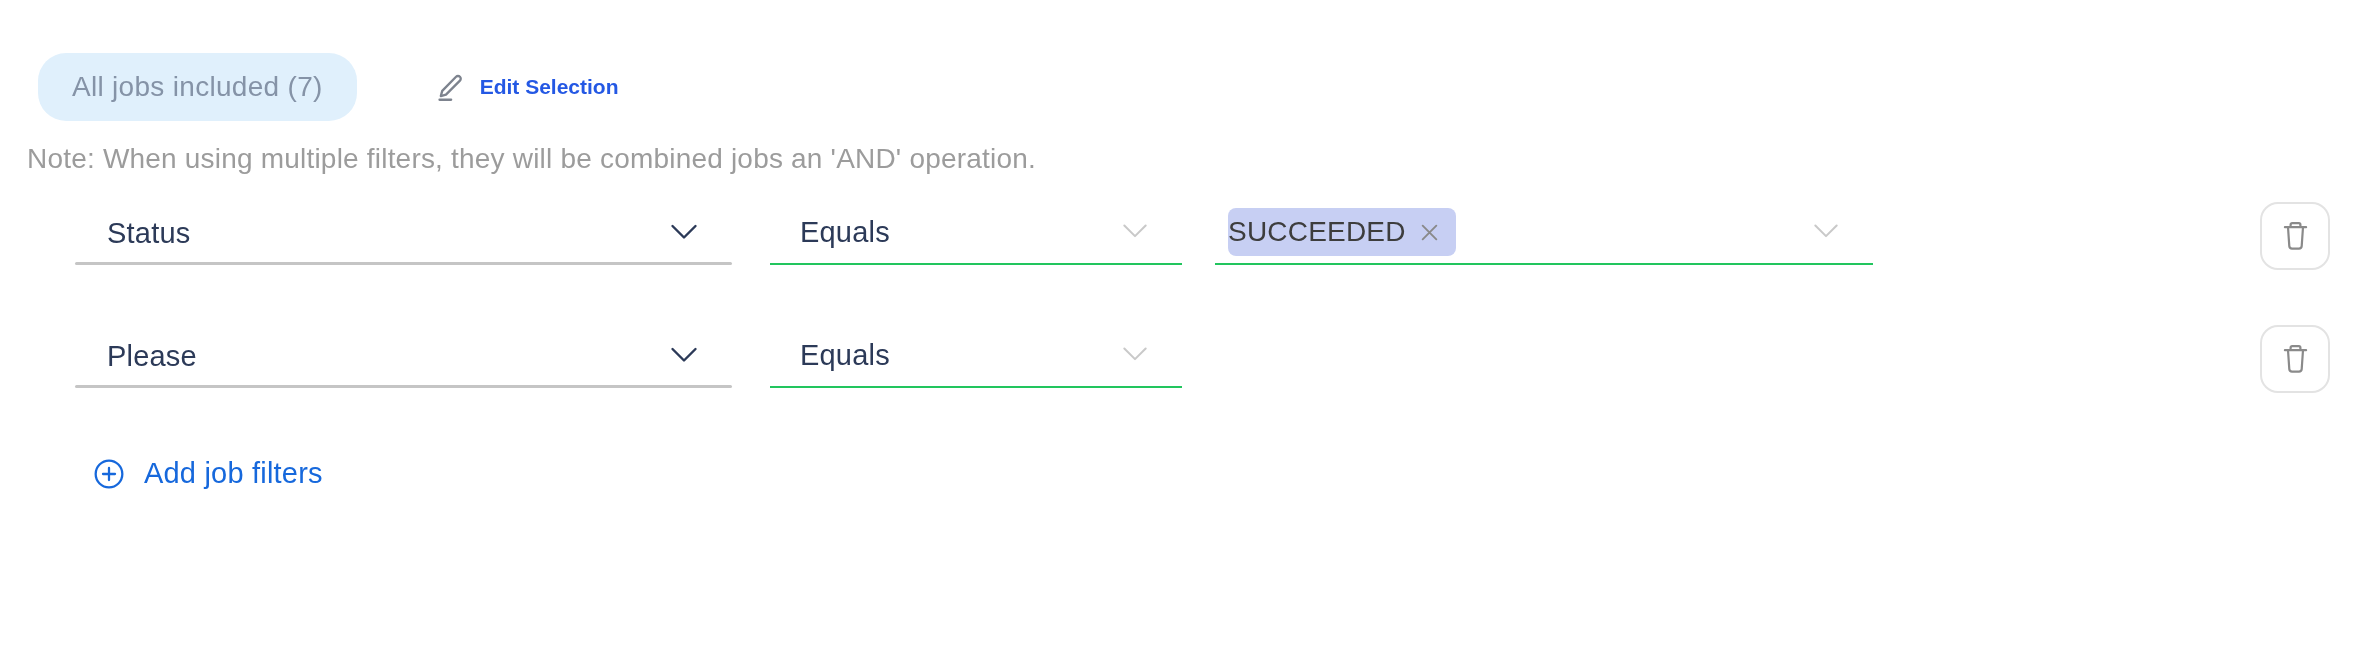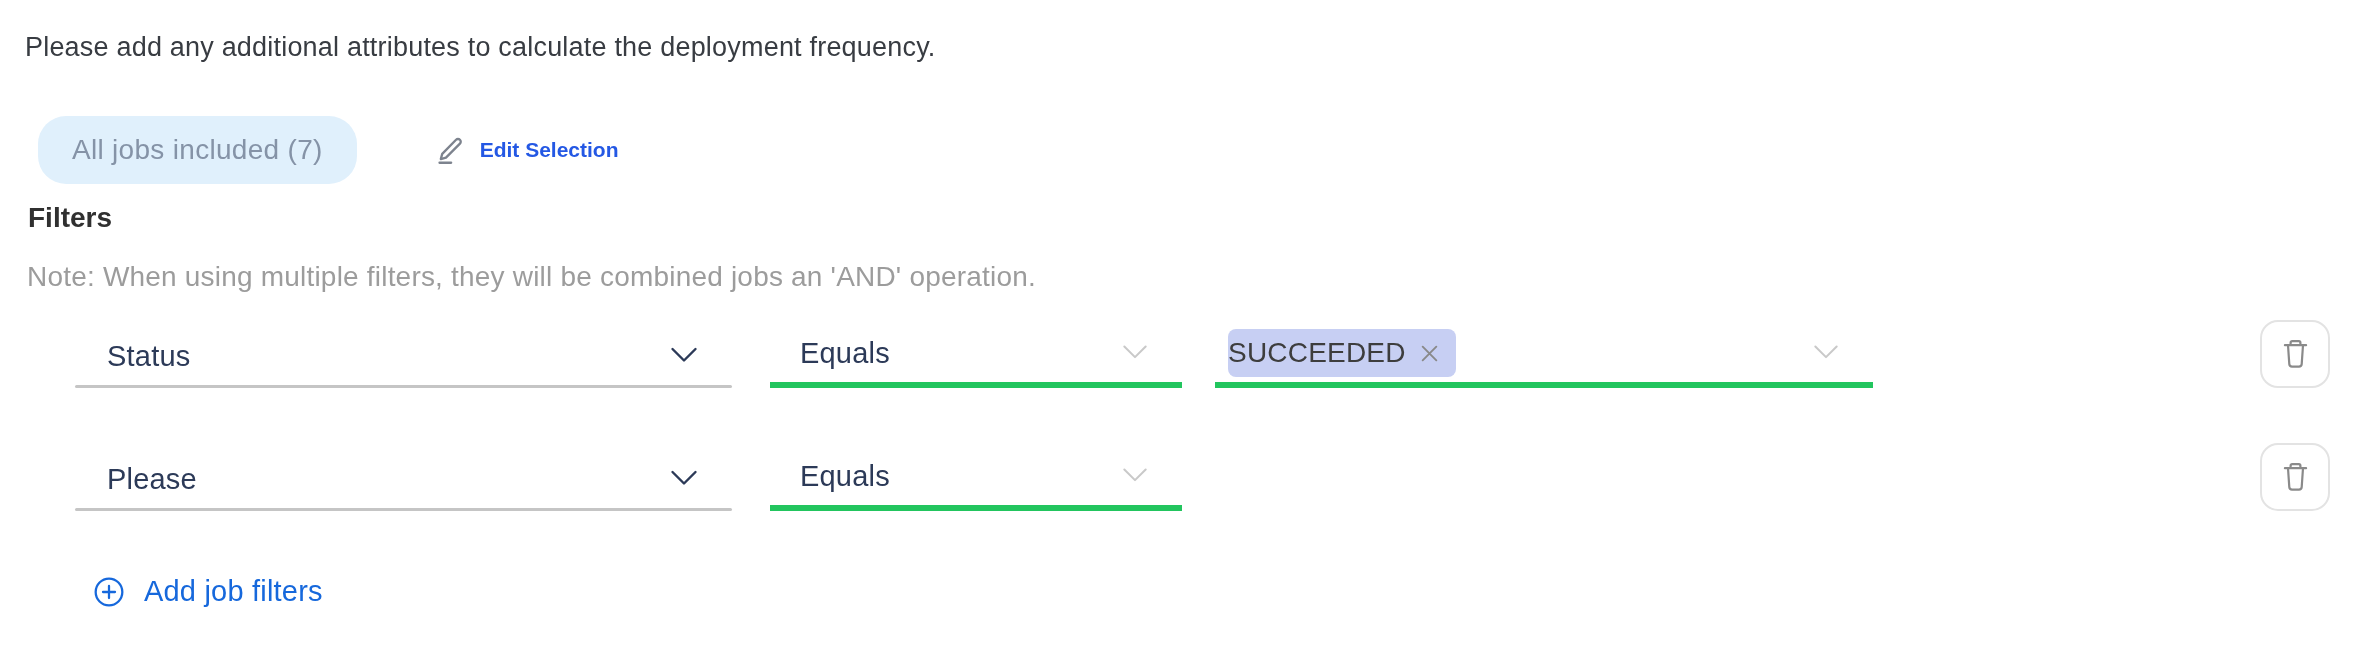--- a/index.html
+++ b/index.html
@@ -64,35 +64,35 @@
   .filters-note {
     margin: 29px 0 0 27px;
     font-size: 28px;
     line-height: 30px;
     color: #9c9c9c;
     letter-spacing: 0.2px;
   }
 
   .filter-row {
     display: flex;
-    align-items: flex-end;
+    align-items: center;
     margin-left: 75px;
     margin-right: 46px;
     height: 74px;
   }
   .filter-row.first { margin-top: 22px; }
   .filter-row.second { margin-top: 49px; }
 
   .select {
     position: relative;
     height: 64px;
     display: flex;
     align-items: center;
     cursor: pointer;
-    border-bottom: 6px solid #22c55e;
+    border-bottom: 2px solid #22c55e;
   }
   .select.attr {
     width: 657px;
     padding-left: 32px;
     border-bottom: none;
   }
   .select.attr::after {
     content: "";
     position: absolute;
     left: 0; right: 0; bottom: 0;
@@ -173,36 +173,34 @@
     color: #1668dc;
     letter-spacing: 0.2px;
   }
   .icon { display: flex; }
 </style>
 </head>
 <body>
 
 <div class="page">
 
-  <div class="instruction">Please add any additional attributes to calculate the deployment frequency.</div>
 
   <div class="selection-row">
     <div class="jobs-badge">All jobs included (7)</div>
     <button class="edit-link">
       <span class="icon">
         <svg width="31" height="31" viewBox="0 0 24 24" fill="none" stroke="#7d838e" stroke-width="1.8" stroke-linecap="round" stroke-linejoin="round">
           <path d="M16.3 3.7a2.1 2.1 0 0 1 3 3L8.5 17.5 4.5 18.6l1.1-4Z"></path>
           <path d="M3.5 21.5h9"></path>
         </svg>
       </span>
       <span class="label">Edit Selection</span>
     </button>
   </div>
 
-  <div class="filters-heading">Filters</div>
 
   <div class="filters-note">Note: When using multiple filters, they will be combined jobs an 'AND' operation.</div>
 
   <div class="filter-row first">
     <div class="select attr">
       <span class="sel-text">Status</span>
       <span class="chevron">
         <svg width="28" height="17" viewBox="0 0 28 17" fill="none" stroke="#2c3a58" stroke-width="2.4" stroke-linecap="round" stroke-linejoin="round">
           <path d="M2.5 2.5 L14 14 L25.5 2.5"></path>
         </svg>

